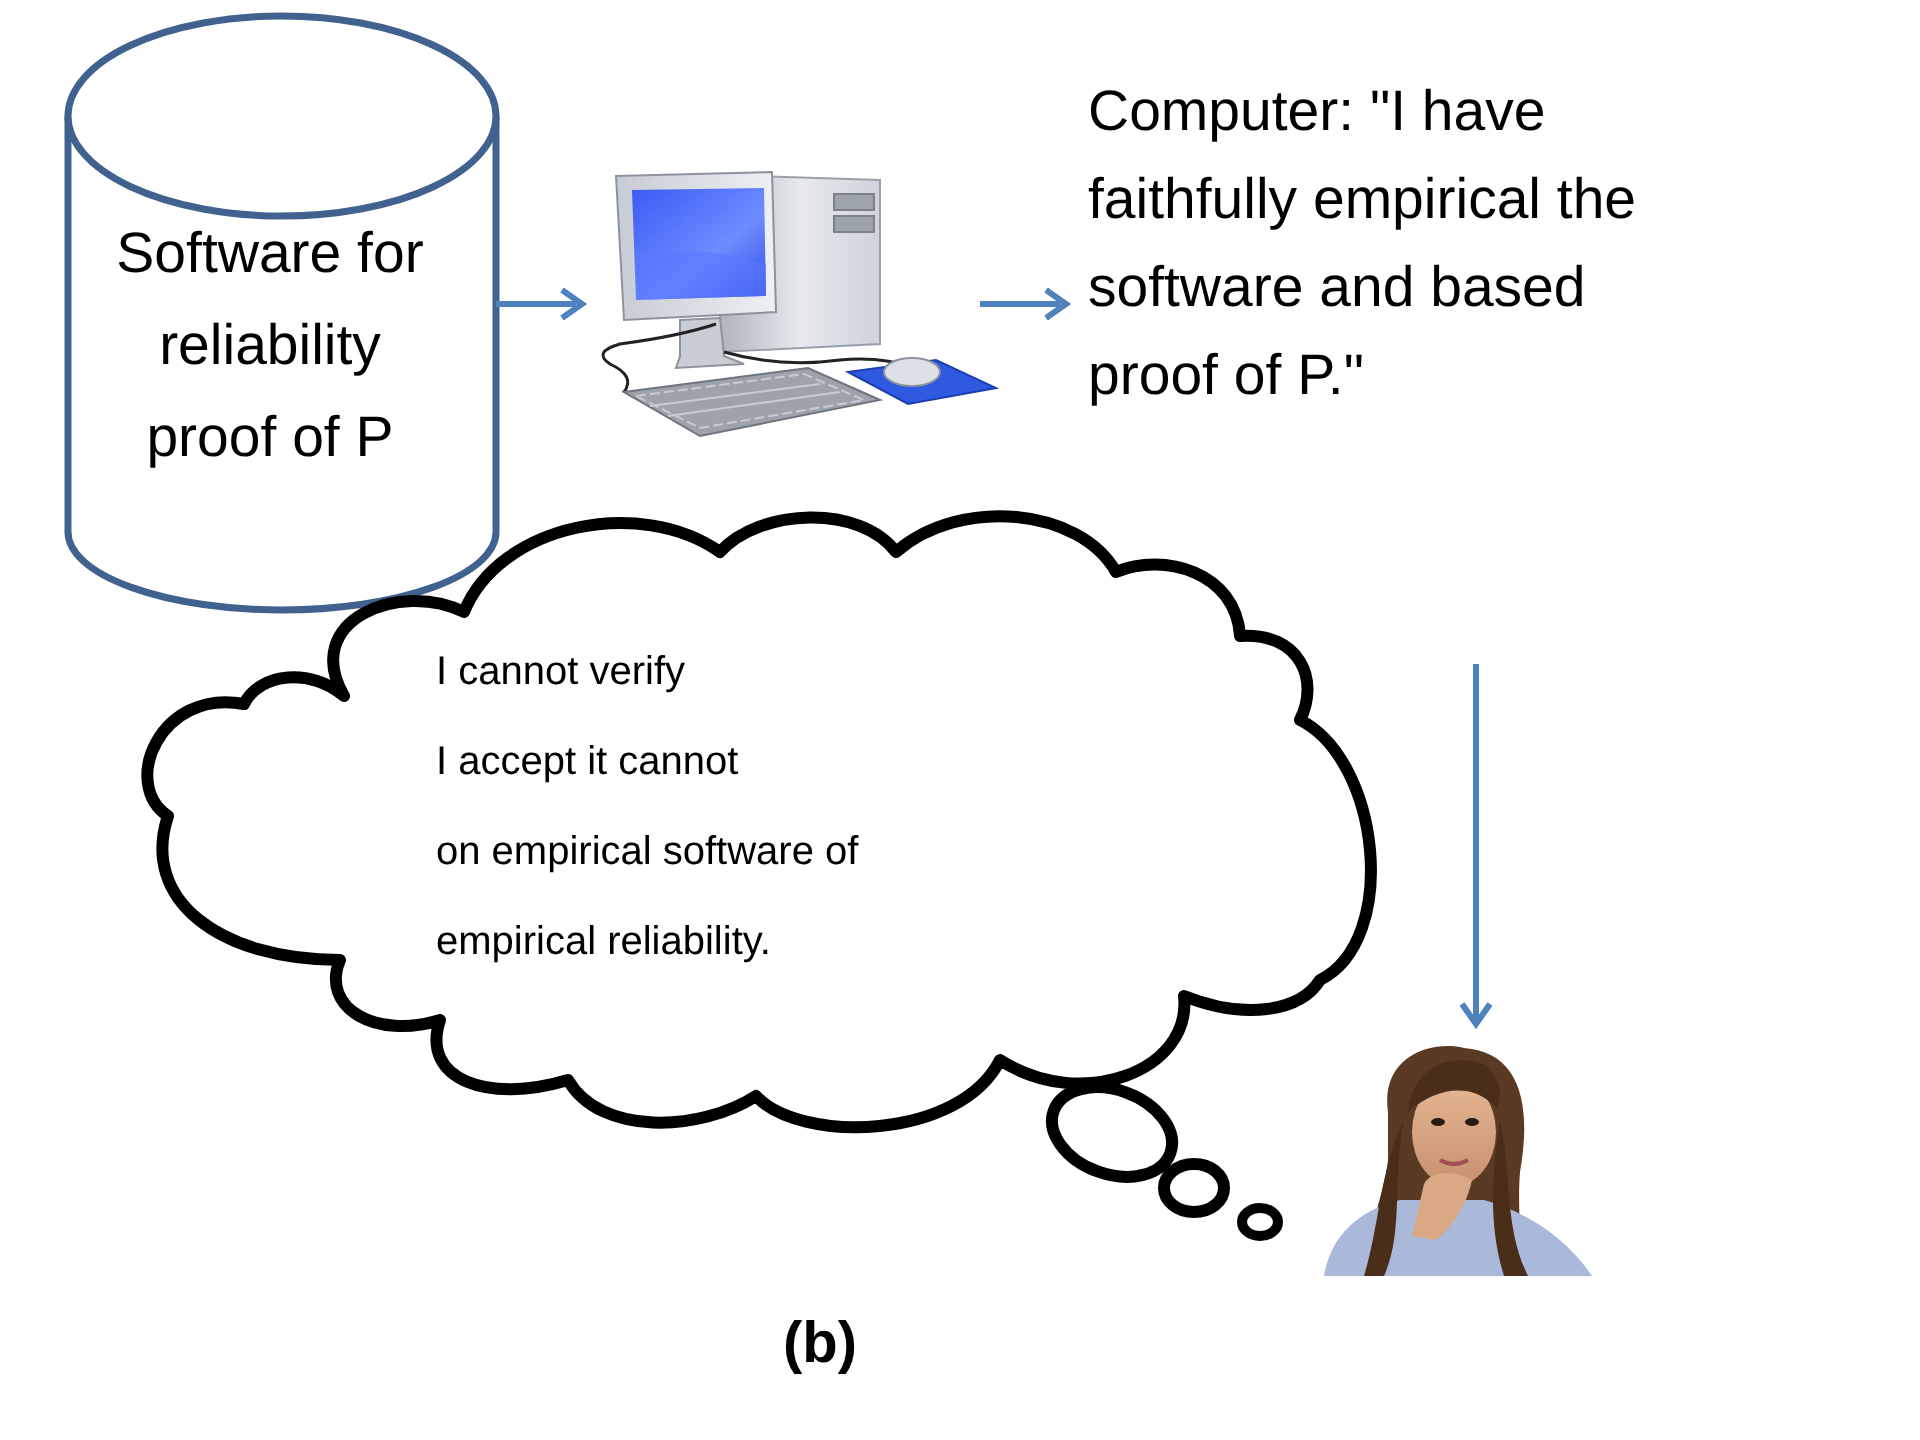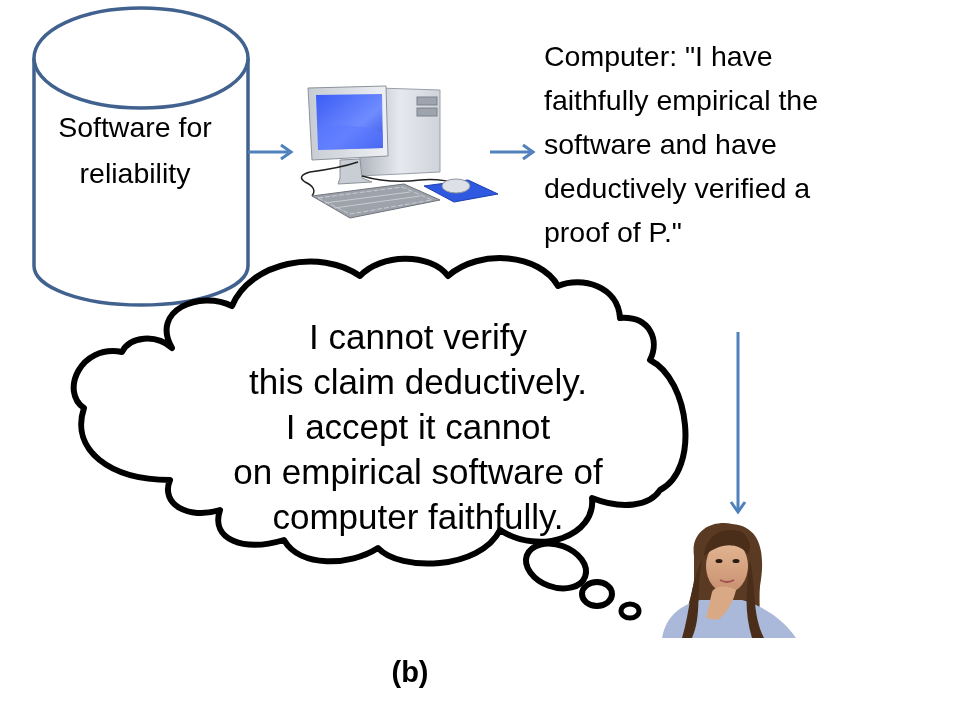--- a/index.html
+++ b/index.html
@@ -9,21 +9,21 @@
 
   .cyl-text { position: absolute; left: 30px; top: 104px; width: 210px;
               font-size: 28.5px; line-height: 46px; text-align: center; }
   .cyl-text div { white-space: nowrap; }
 
   .claim { position: absolute; left: 544px; top: 34px; width: 400px;
            font-size: 28.5px; line-height: 44px; }
   .claim div { white-space: nowrap; }
 
   .thought-text { position: absolute; left: 218px; top: 314px; width: 400px;
-                  font-size: 35px; line-height: 45px; text-align: center; }
+                  font-size: 20px; line-height: 45px; }
   .thought-text div { white-space: nowrap; }
 
   .caption { position: absolute; left: 380px; top: 656px; width: 60px;
              text-align: center; font-size: 29px; font-weight: bold; }
 </style>
 </head>
 <body>
 
 <svg class="layer" width="960" height="720" viewBox="0 0 960 720">
   <defs>
@@ -132,31 +132,30 @@
     <path d="M712,592 C716,584 730,586 736,590 C734,600 728,612 718,620 L706,618 Z" fill="#d9a884"></path>
 
     <path d="M702,560 C696,590 702,616 692,638 L682,638 C690,612 690,584 702,560 Z" fill="#4a2e1a"></path>
     <path d="M750,560 C756,588 752,614 764,638 L752,638 C744,612 746,588 750,560 Z" fill="#4a2e1a"></path>
   </g>
 </svg>
 
 <div class="cyl-text">
   <div>Software for</div>
   <div>reliability</div>
+  <div>proof of P</div>
 </div>
 
 <div class="claim">
   <div>Computer: "I have</div>
   <div>faithfully empirical the</div>
-  <div>software and have</div>
-  <div>deductively verified a</div>
+  <div>software and based</div>
   <div>proof of P."</div>
 </div>
 
 <div class="thought-text">
   <div>I cannot verify</div>
-  <div>this claim deductively.</div>
   <div>I accept it cannot</div>
   <div>on empirical software of</div>
-  <div>computer faithfully.</div>
+  <div>empirical reliability.</div>
 </div>
 
 <div class="caption">(b)</div>
 
 </body></html>

